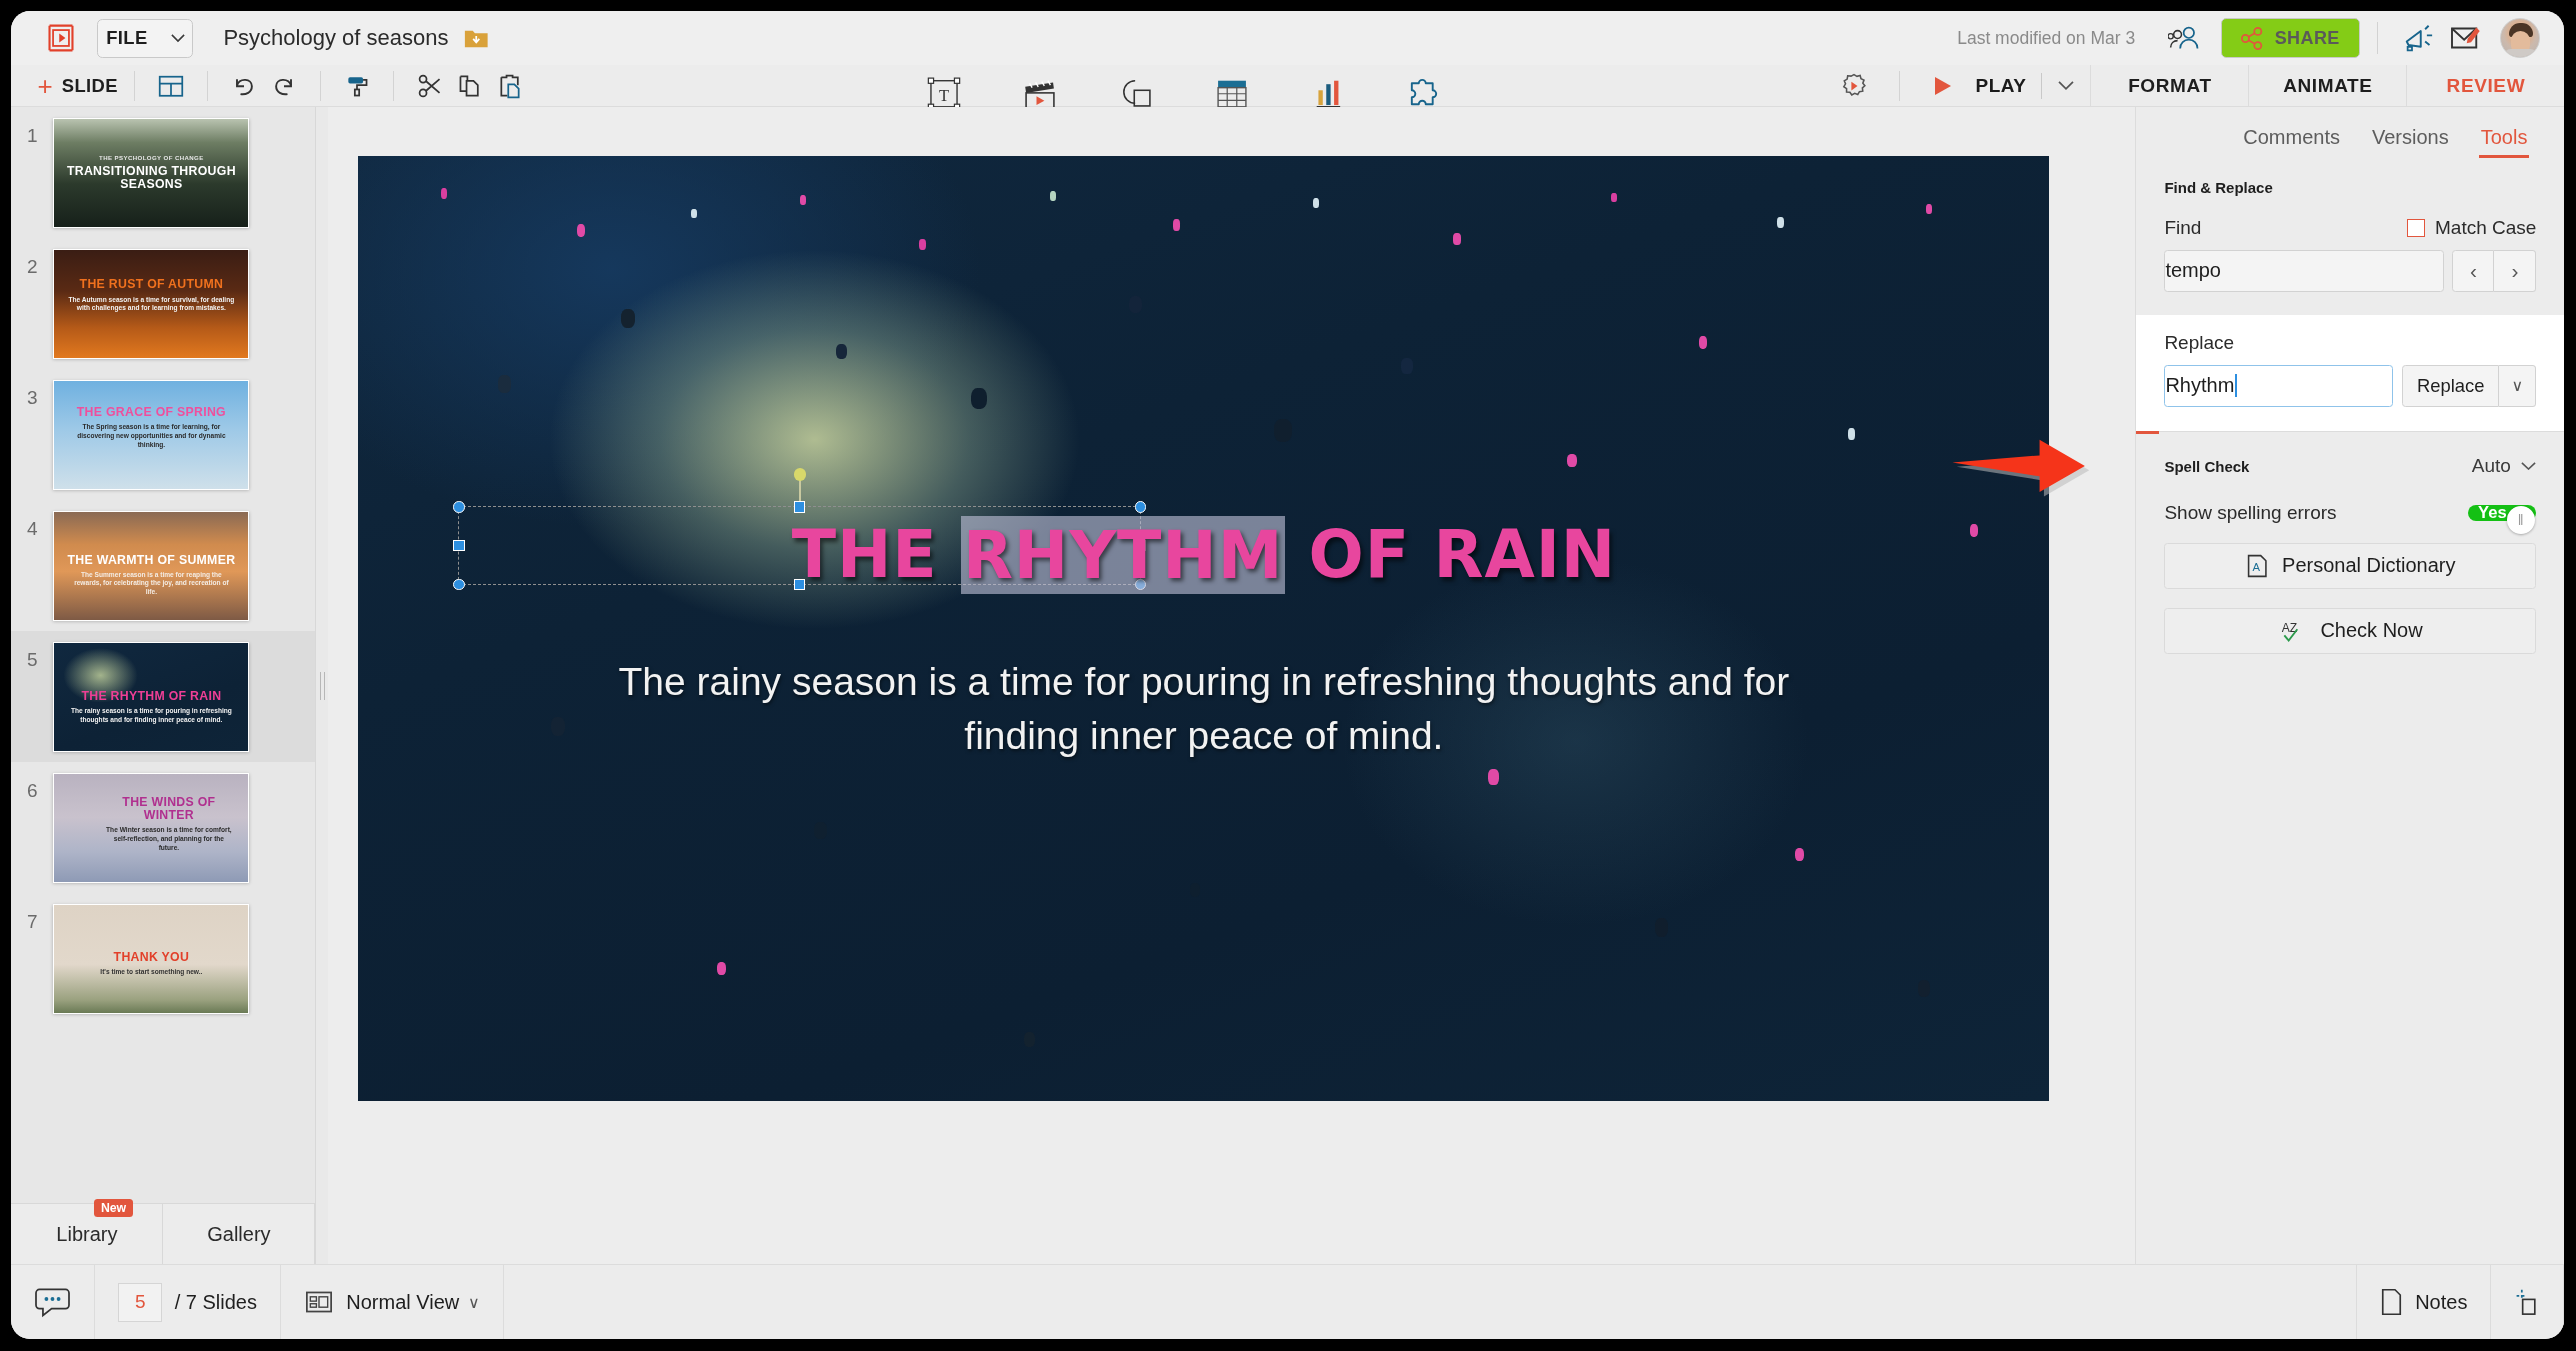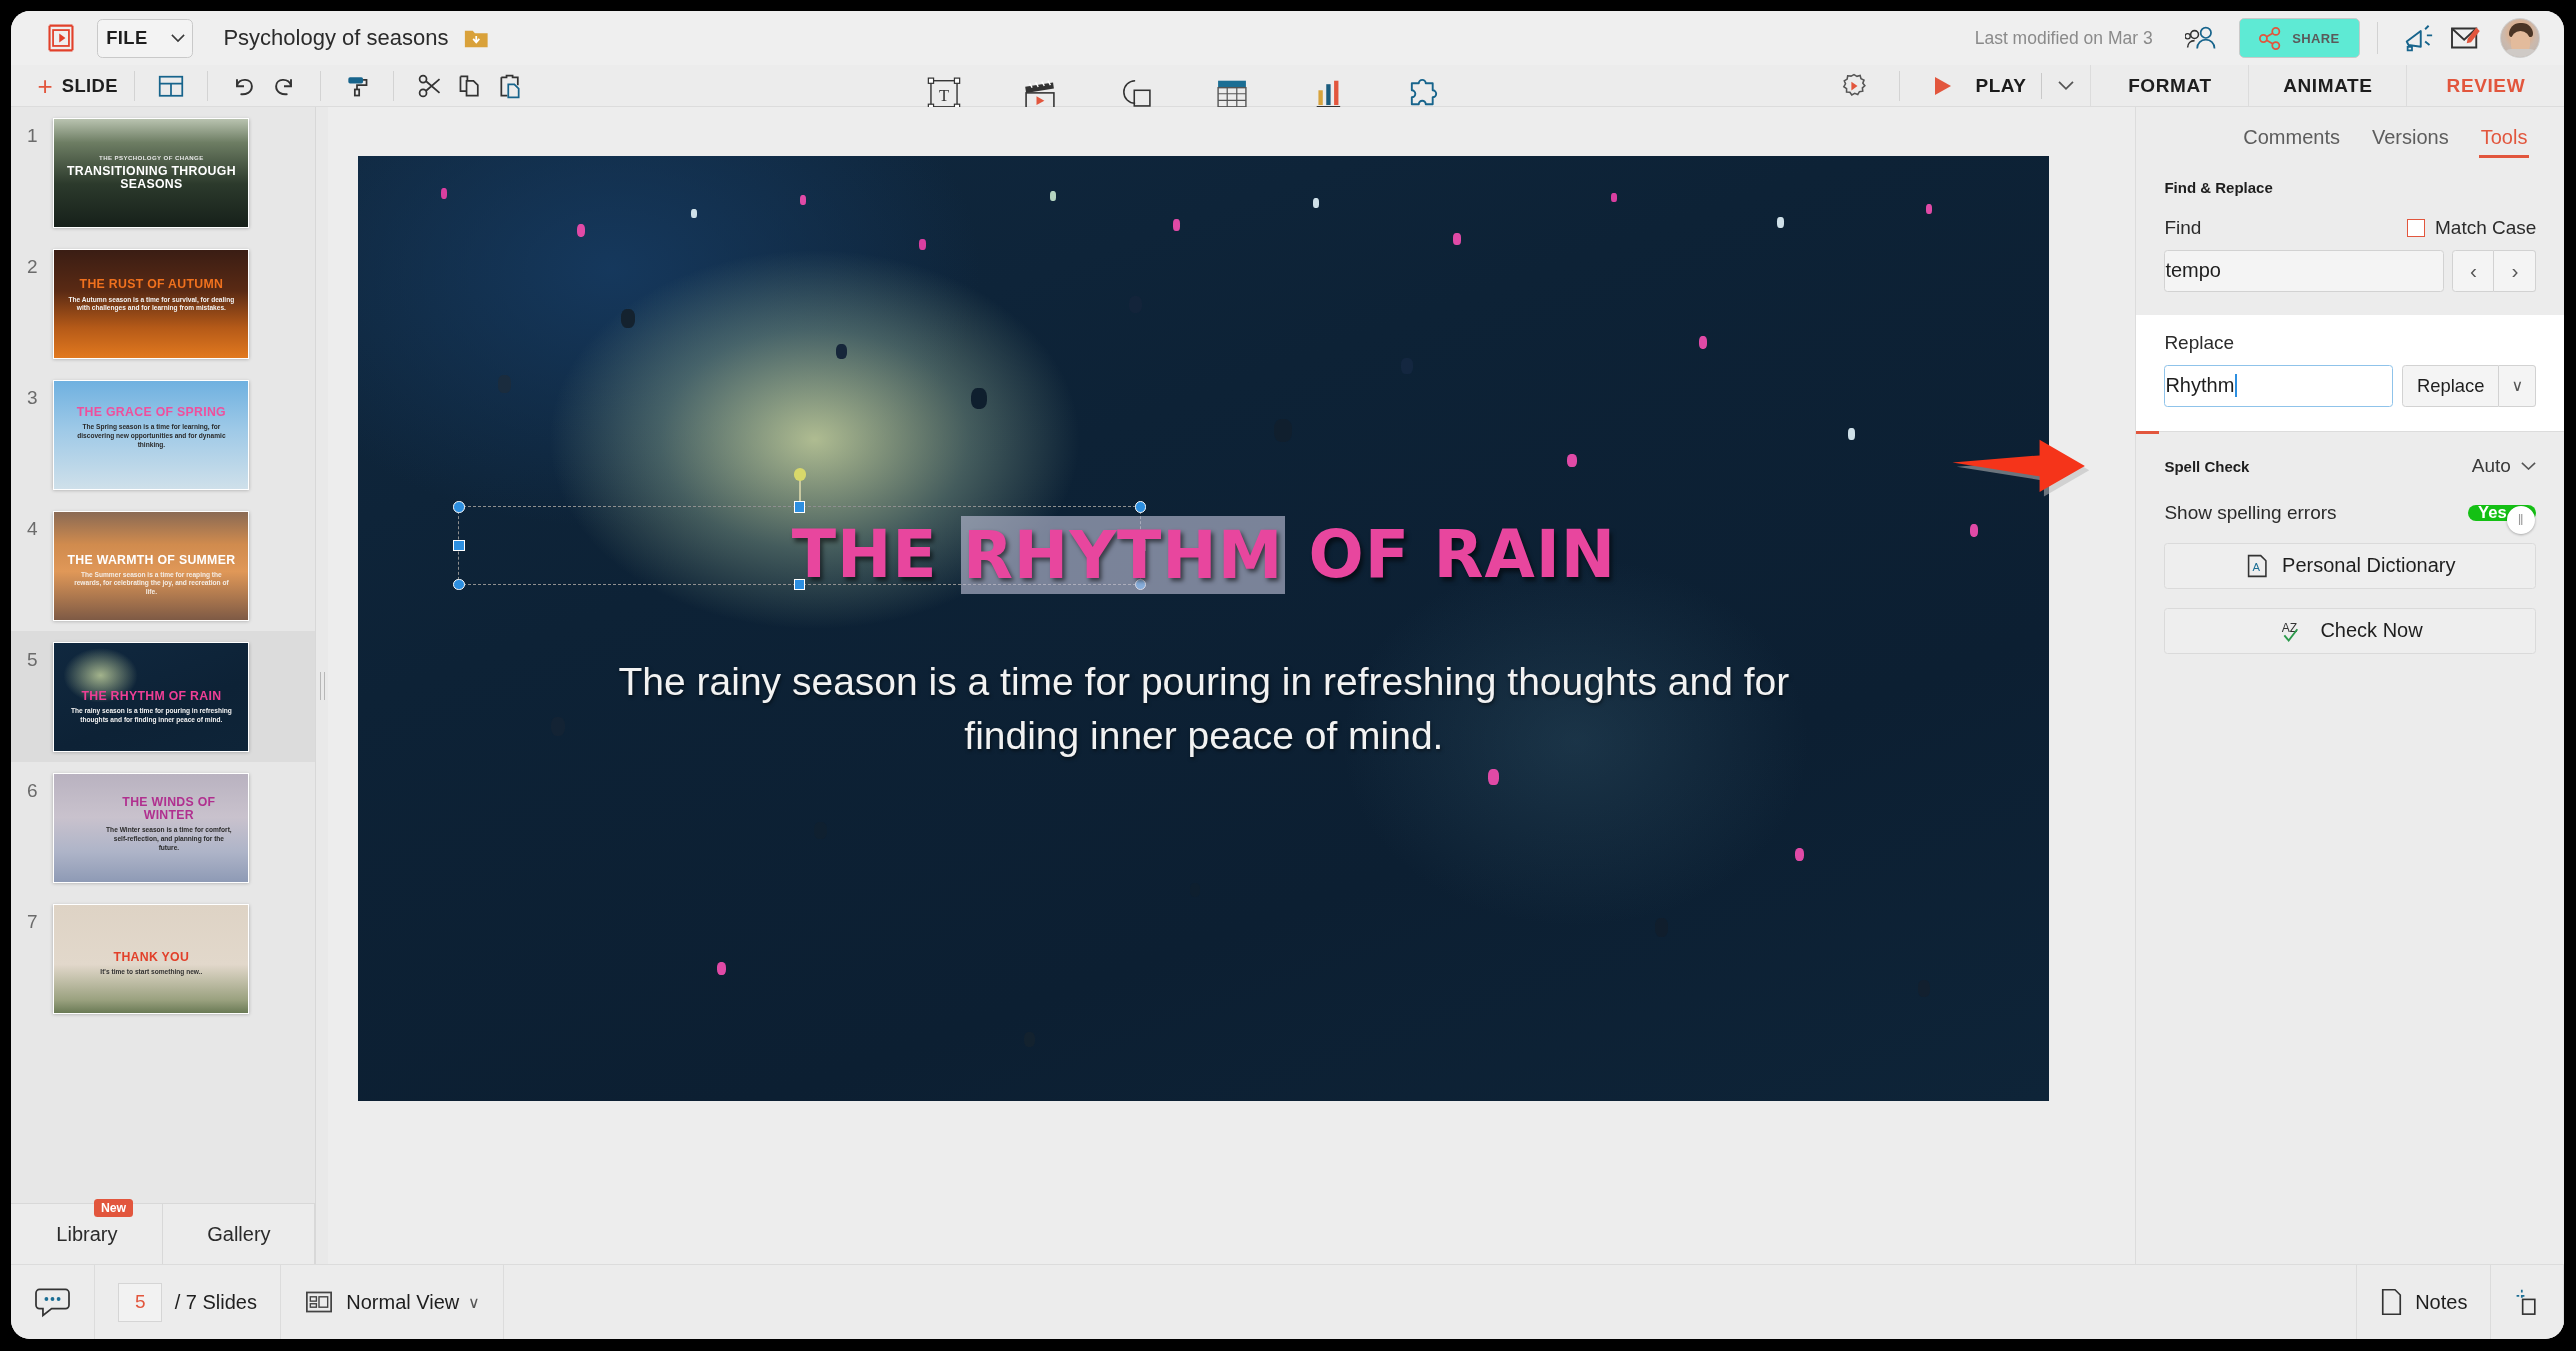--- a/index.html
+++ b/index.html
@@ -29,23 +29,23 @@
     display: flex; align-items: center; justify-content: center; gap: 23px;
     font-size: 18.4px; font-weight: bold; color: #1e1e1e; letter-spacing: 0.4px;
   }
   .doc-title { margin-left: 30px; font-size: 22px; color: #2b2b2b; }
   .doc-folder-icon { margin-left: 16px; display:flex; }
   .topbar-right { margin-left: auto; display: flex; align-items: center; gap: 0; padding-right: 24.5px; }
   .lastmod { font-size: 17.5px; color: #8a8a8a; margin-right: 26px; }
   .icon-btn { width: 46px; height: 40px; display:flex; align-items:center; justify-content:center; }
   .share-btn {
     margin-left: 14px; height: 40px; padding: 0 19px;
-    border: 0.9px solid #c9c9c9; border-radius: 5.3px; background: #5eead4;
+    border: 0.9px solid #c9c9c9; border-radius: 5.3px; background: #84cc16;
     display: flex; align-items: center; gap: 10.5px;
-    font-size: 13px; font-weight: bold; color: #5a5a5a; letter-spacing: 0.4px;
+    font-size: 18px; font-weight: bold; color: #5a5a5a; letter-spacing: 0.4px;
   }
   .vsep { width: 0.9px; height: 32px; background: #d2d2d2; margin: 0 17.5px; }
   .avatar {
     width: 40px; height: 40px; border-radius: 50%; margin-left: 12.3px;
     background: radial-gradient(circle at 50% 38%, #e7c3a8 0 30%, #d9b295 38%, #cbb9ad 55%, #b9b3b0 100%);
     border: 0.9px solid #cfcfcf; overflow:hidden; position: relative;
   }
   .avatar .hair { position:absolute; left:8px; top:3.5px; width:24.5px; height:14px; background:#4a3526; border-radius:12.3px 12.3px 3.5px 3.5px; }
   .avatar .face { position:absolute; left:10.5px; top:11.4px; width:19px; height:23px; background:#e3bb9c; border-radius:9.6px 9.6px 8.8px 8.8px;}
   .avatar .shoulders { position:absolute; left:2.6px; bottom:0px; width:35px; height:8.8px; background:#cfcac6; border-radius:14px 14px 0 0;}

